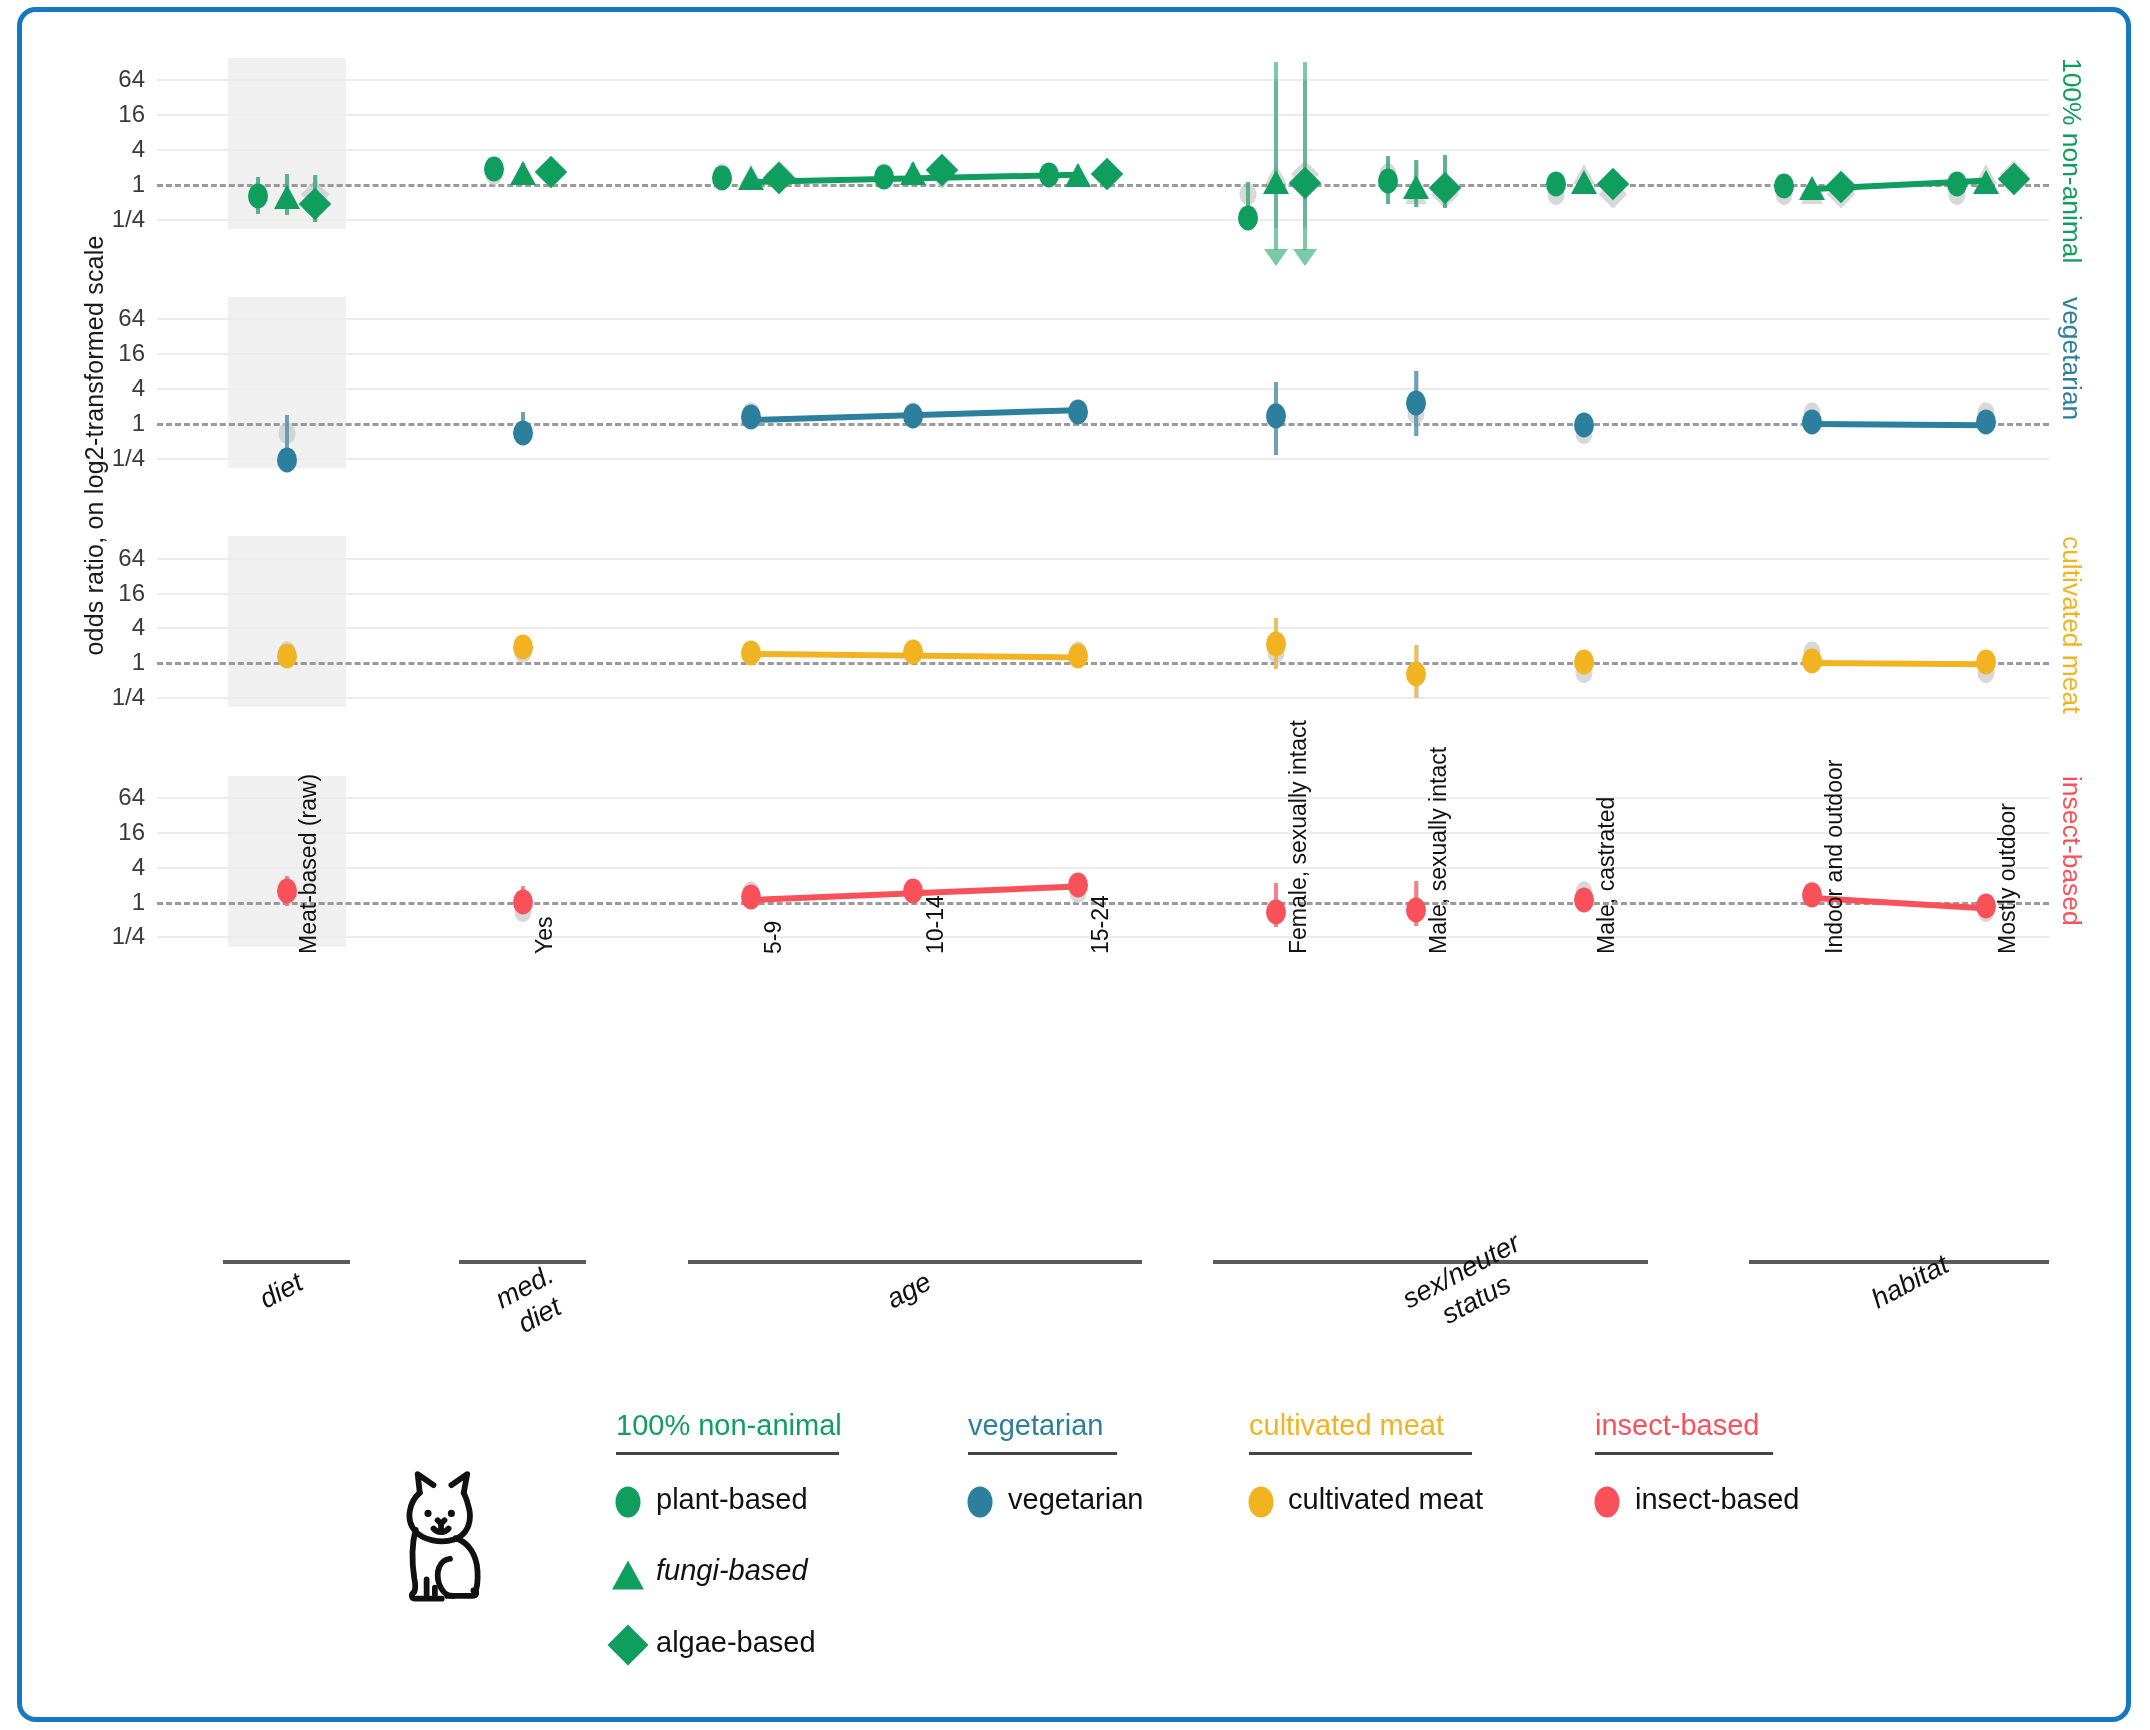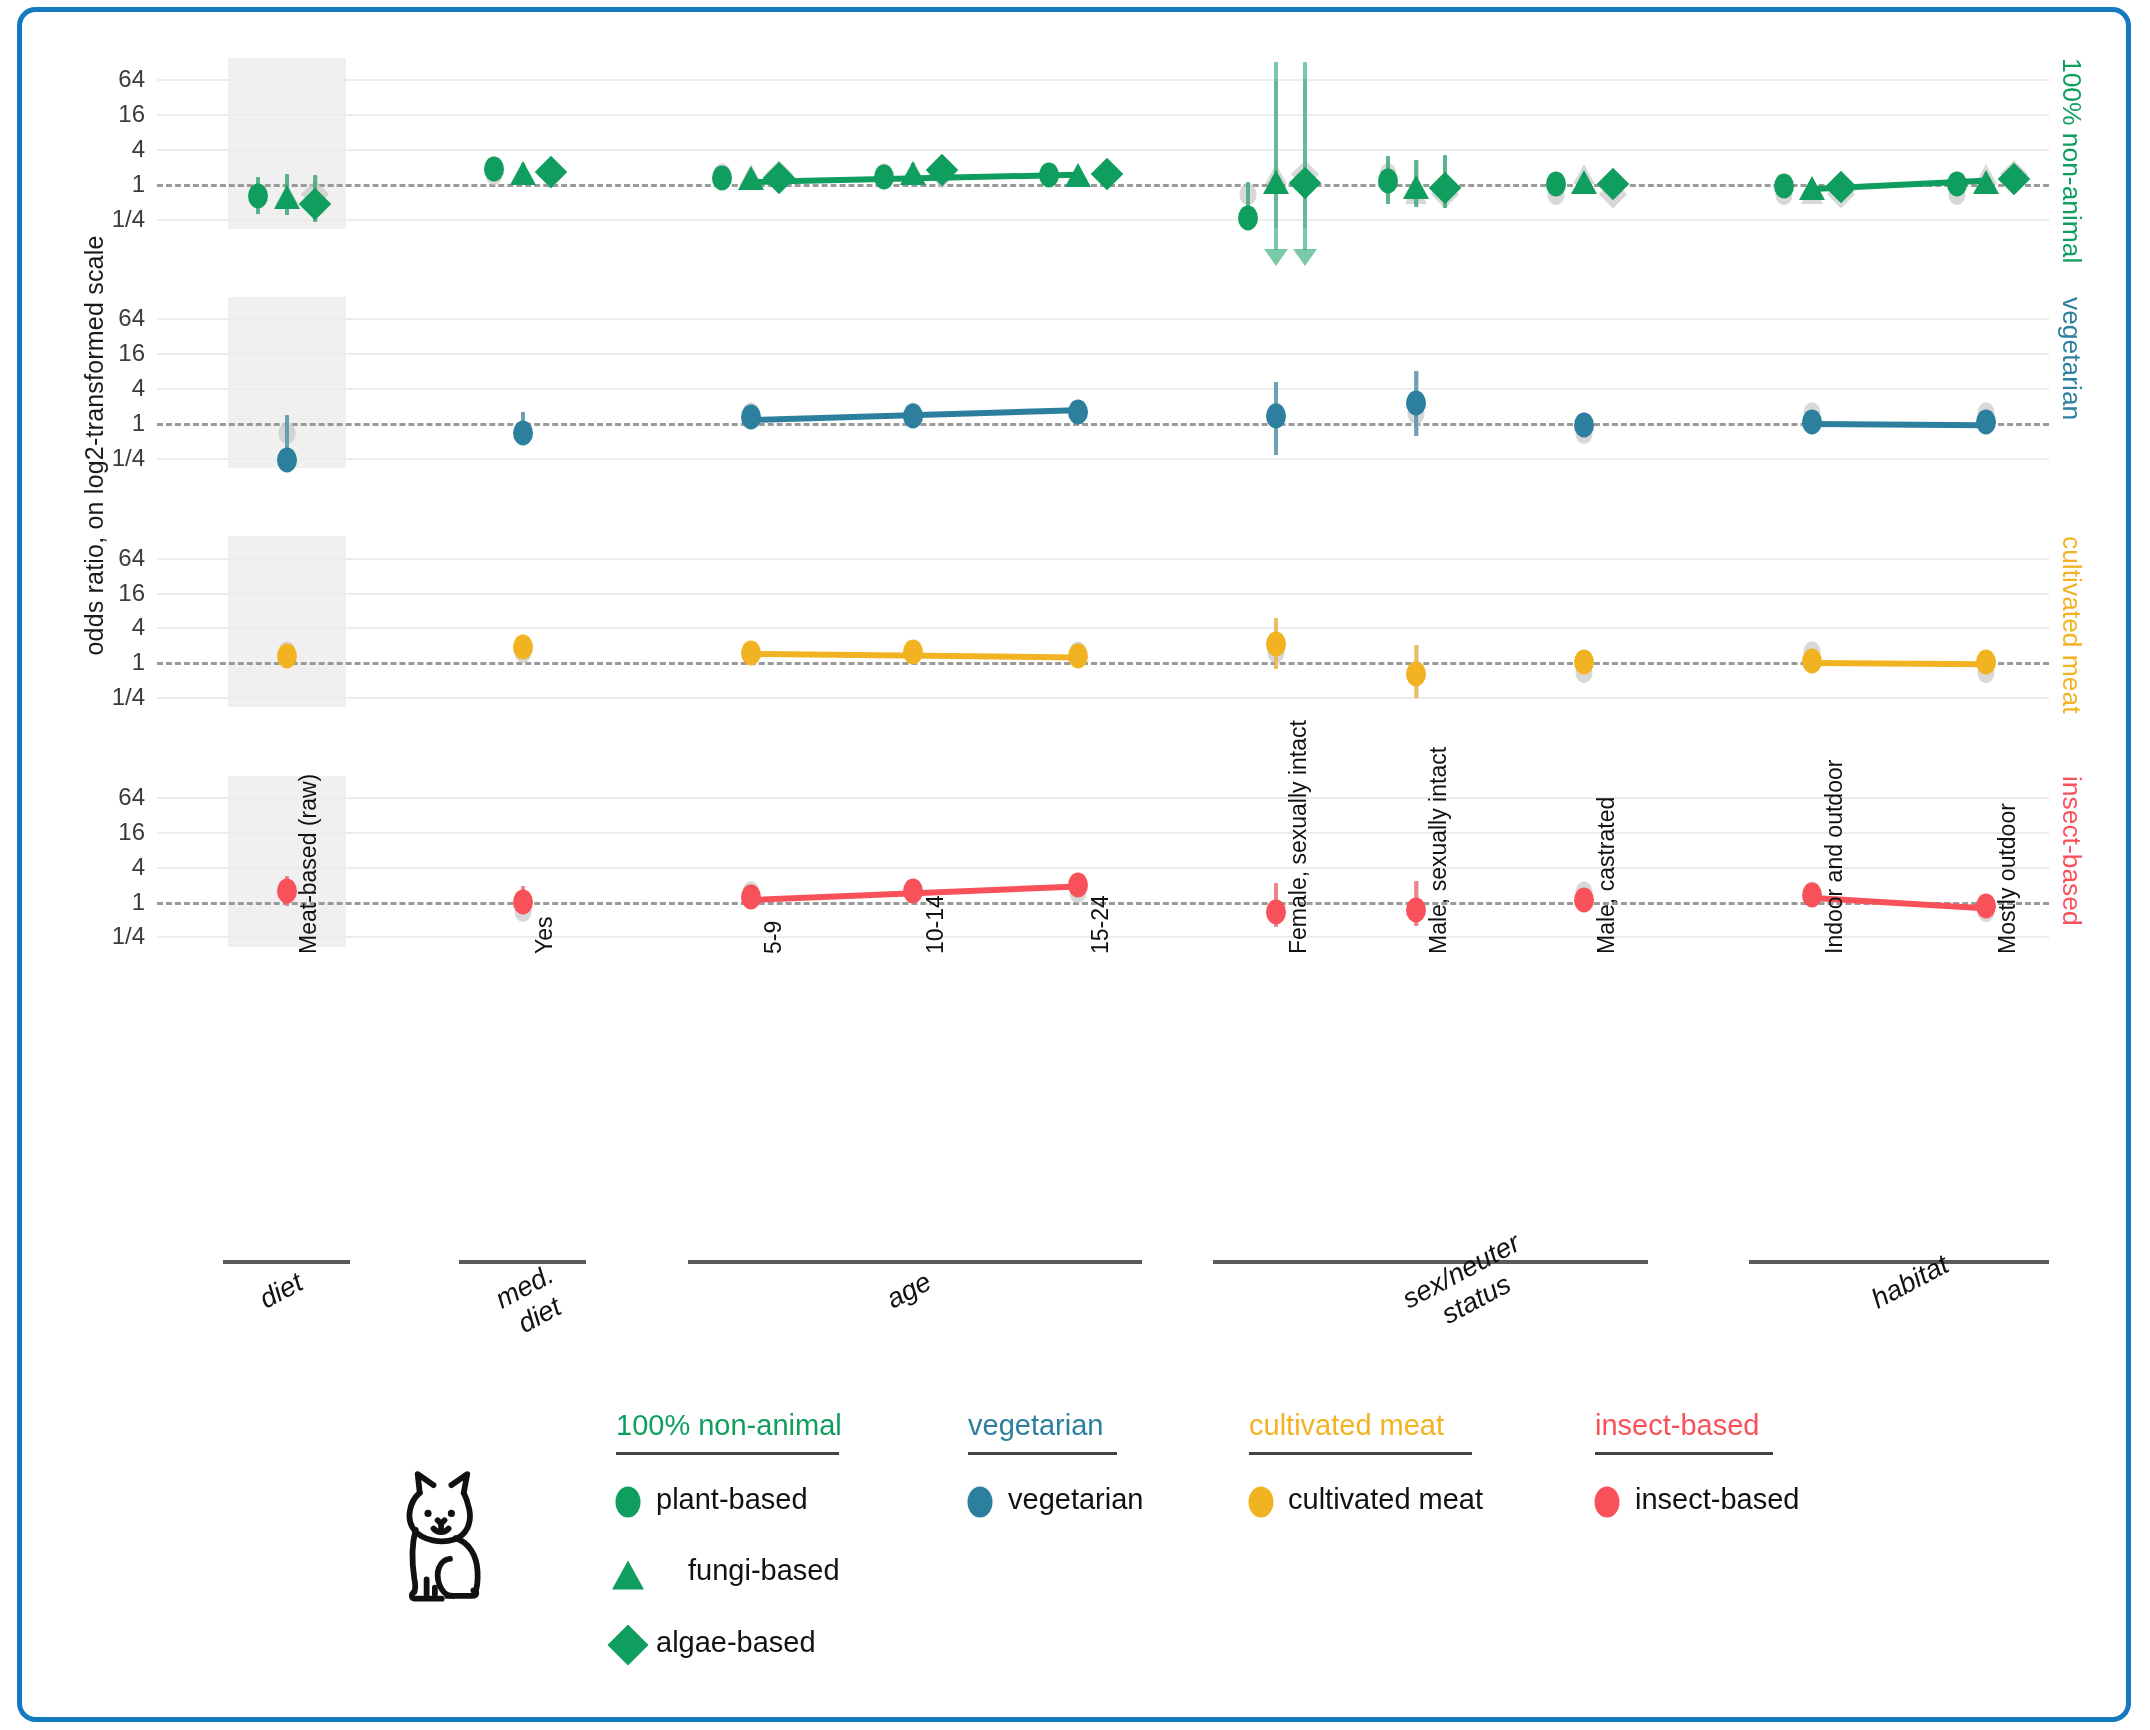--- a/index.html
+++ b/index.html
@@ -371,21 +371,21 @@
       <div class="grplab" style="left: 1397px; top: 1287px;">sex/neuter<br>status</div>
       <div class="grpbar" style="left: 1749px; width: 300px; top: 1260px;"></div>
       <div class="grplab" style="left: 1866px; top: 1287px;">habitat</div>
     </div>
   <div id="legend-area">
       <div class="lg-head" style="left: 616px; top: 1409px; color: rgb(15, 158, 94);">100% non-animal</div>
       <div class="lg-rule" style="left: 616px; width: 223px; top: 1452px;"></div>
       <div class="lg-mk circ" style="left: 628px; top: 1502px; width: 25px; height: 31px; background: rgb(15, 158, 94);"></div>
       <div class="lg-item" style="left: 656px; top: 1483px;">plant-based</div>
       <div class="lg-tri" style="left: 628px; top: 1575px; border-left: 16.5px solid transparent; border-right: 16.5px solid transparent; border-bottom: 29px solid rgb(15, 158, 94);"></div>
-      <div class="lg-item" style="left: 688px; top: 1554px;">fungi-based</div>
+      <div class="lg-item" style="left: 656px; top: 1554px; font-style: italic;">fungi-based</div>
       <div class="lg-mk diam" style="left: 628px; top: 1645px; width: 29px; height: 29px; background: rgb(15, 158, 94);"></div>
       <div class="lg-item" style="left: 656px; top: 1626px;">algae-based</div>
       <div class="lg-head" style="left: 968px; top: 1409px; color: rgb(45, 127, 158);">vegetarian</div>
       <div class="lg-rule" style="left: 968px; width: 149px; top: 1452px;"></div>
       <div class="lg-mk circ" style="left: 980px; top: 1502px; width: 25px; height: 31px; background: rgb(45, 127, 158);"></div>
       <div class="lg-item" style="left: 1008px; top: 1483px;">vegetarian</div>
       <div class="lg-head" style="left: 1249px; top: 1409px; color: rgb(242, 179, 34);">cultivated meat</div>
       <div class="lg-rule" style="left: 1249px; width: 223px; top: 1452px;"></div>
       <div class="lg-mk circ" style="left: 1261px; top: 1502px; width: 25px; height: 31px; background: rgb(242, 179, 34);"></div>
       <div class="lg-item" style="left: 1288px; top: 1483px;">cultivated meat</div>

